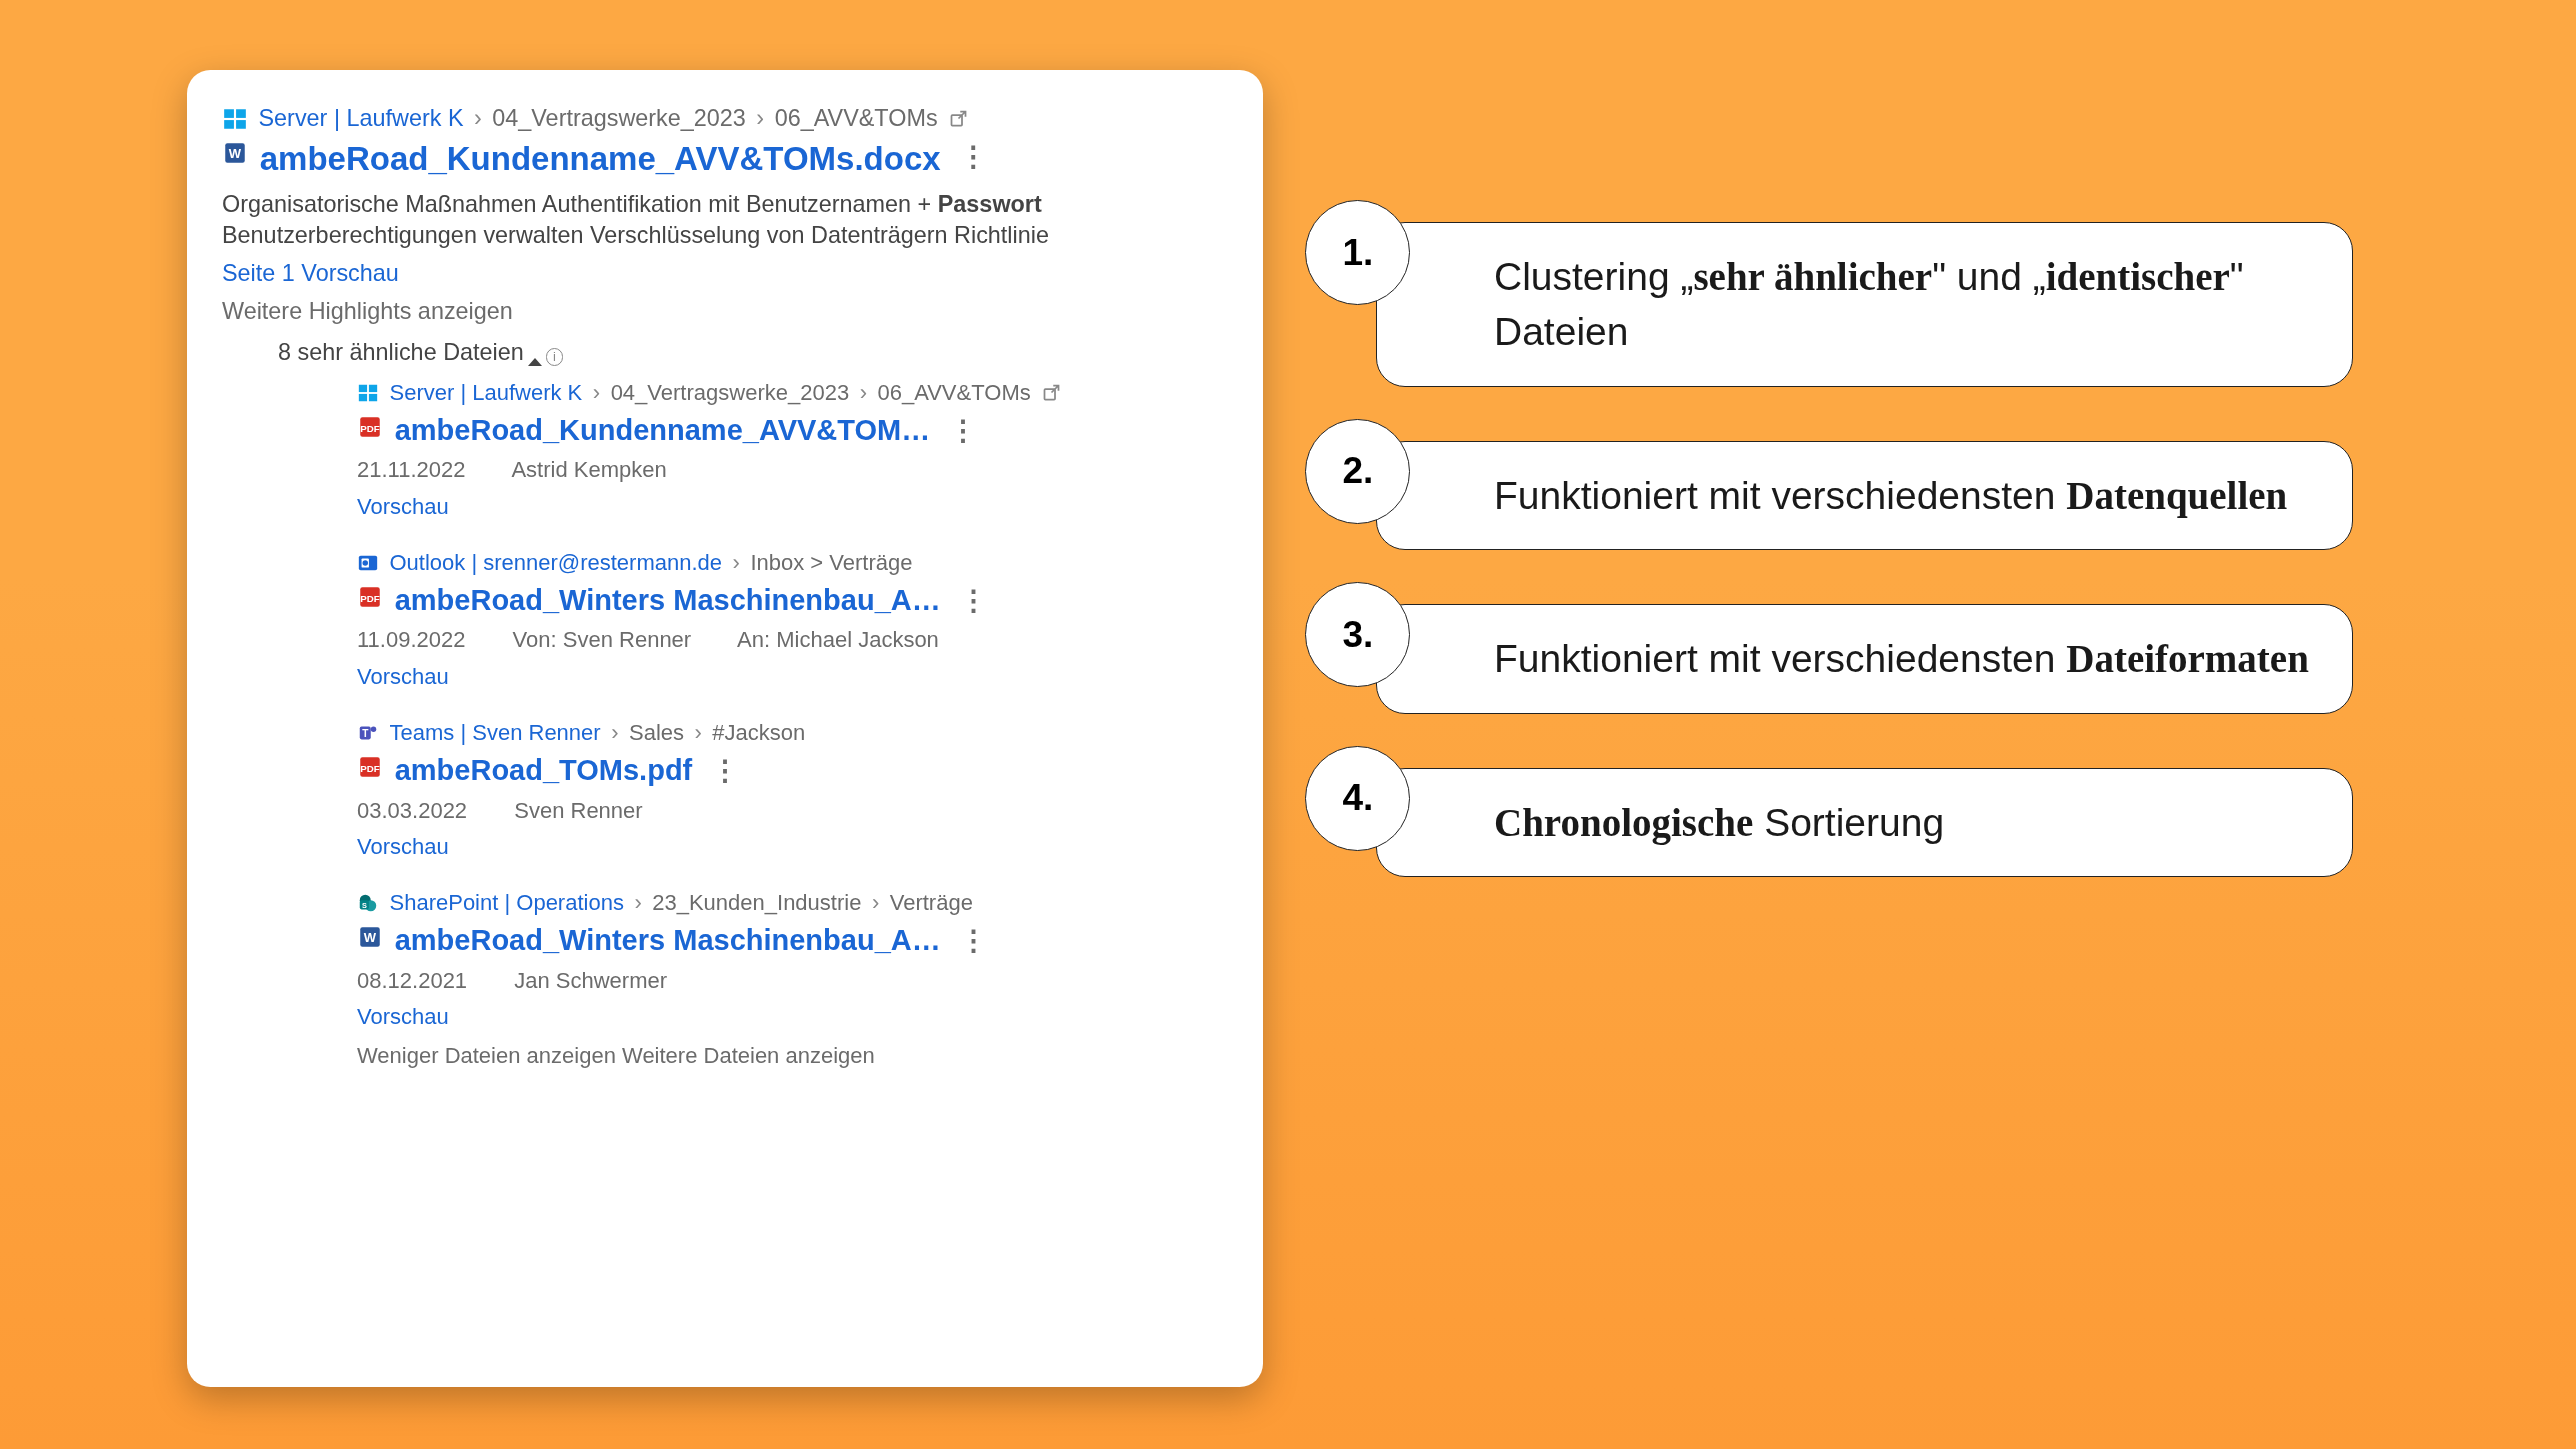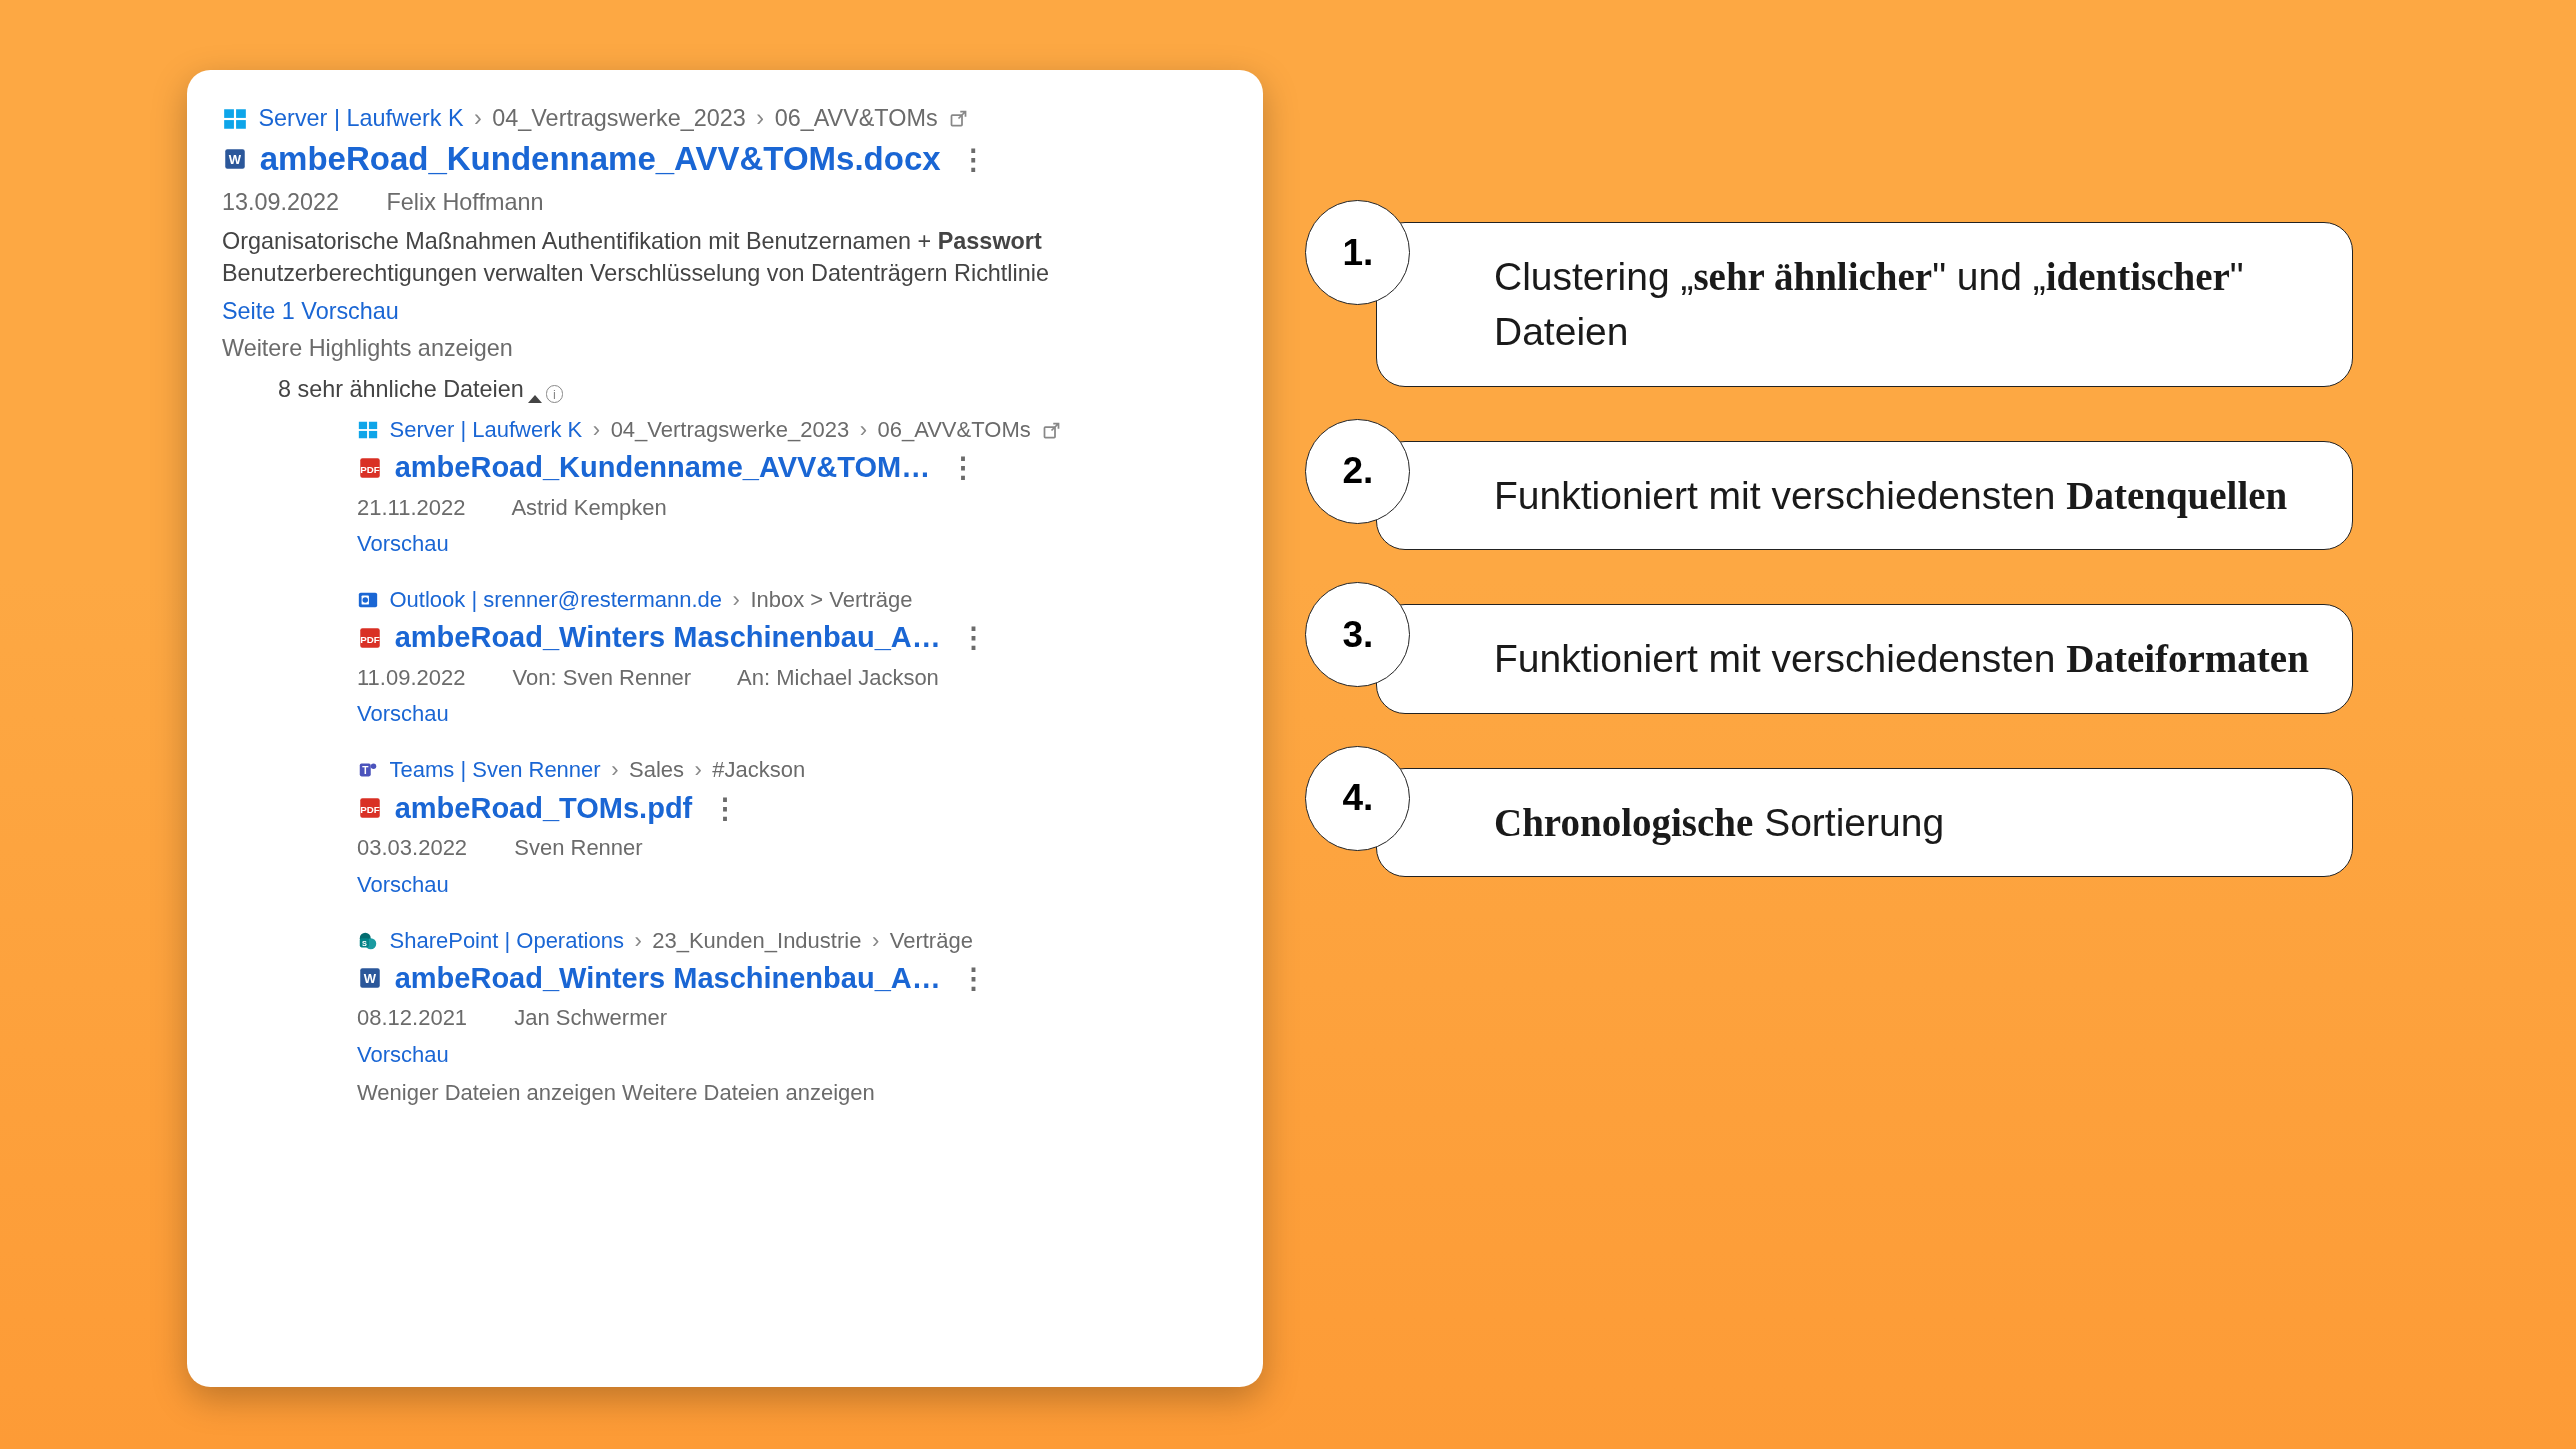--- a/index.html
+++ b/index.html
@@ -26,21 +26,21 @@
     align-items: center;
     gap: 10.5px;
     font-size: 23.4px;
     color: #6b6b6b;
     margin-bottom: 8.2px;
   }
   .breadcrumb .src { color: #1a66d4; }
   .breadcrumb .chev { color: #888; }
   .doc-title {
     display: flex;
-    align-items: center;
+    align-items: flex-start;
     gap: 11.7px;
     font-size: 33px;
     color: #1a66d4;
     font-weight: 600;
     margin-bottom: 10.5px;
   }
   .kebab { color: #6b6b6b; font-size: 28px; padding: 0 7px; cursor: pointer; }
   .meta { font-size: 23.4px; color: #6b6b6b; margin-bottom: 10.5px; }
   .meta span { margin-right: 41px; }
   .snippet { font-size: 23.4px; color: #444; line-height: 1.35; margin-bottom: 8.2px; }
@@ -188,24 +188,20 @@
   <div class="doc-title">
     <span class="ico">
         <svg viewBox="0 0 24 24">
           <use href="#i-word"></use>
         </svg>
       </span>
     <span>ambeRoad_Kundenname_AVV&amp;TOMs.docx</span>
     <span class="kebab">⋮</span>
   </div>
 
-  <div class="meta">
-    <span>13.09.2022</span>
-    <span>Felix Hoffmann</span>
-  </div>
 
   <div class="snippet">
     <span>Organisatorische Maßnahmen Authentifikation mit Benutzernamen + </span><b>Passwort</b><span> Benutzerberechtigungen verwalten Verschlüsselung von Datenträgern Richtlinie</span>
   </div>
 
   <div class="link-sm">Seite 1 Vorschau</div>
   <div class="sub">Weitere Highlights anzeigen</div>
 
   <div class="cluster-header">
     <span>8 sehr ähnliche Dateien</span>

